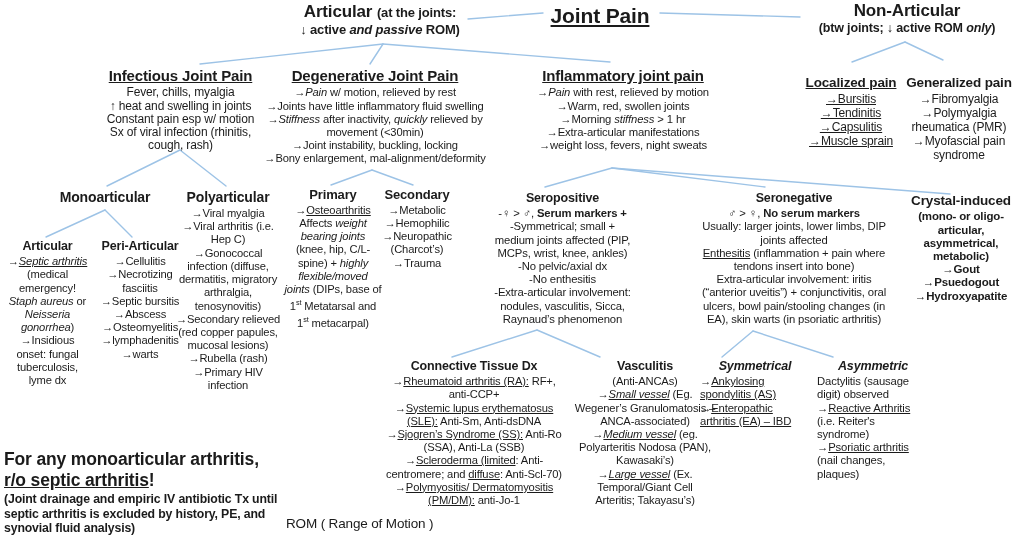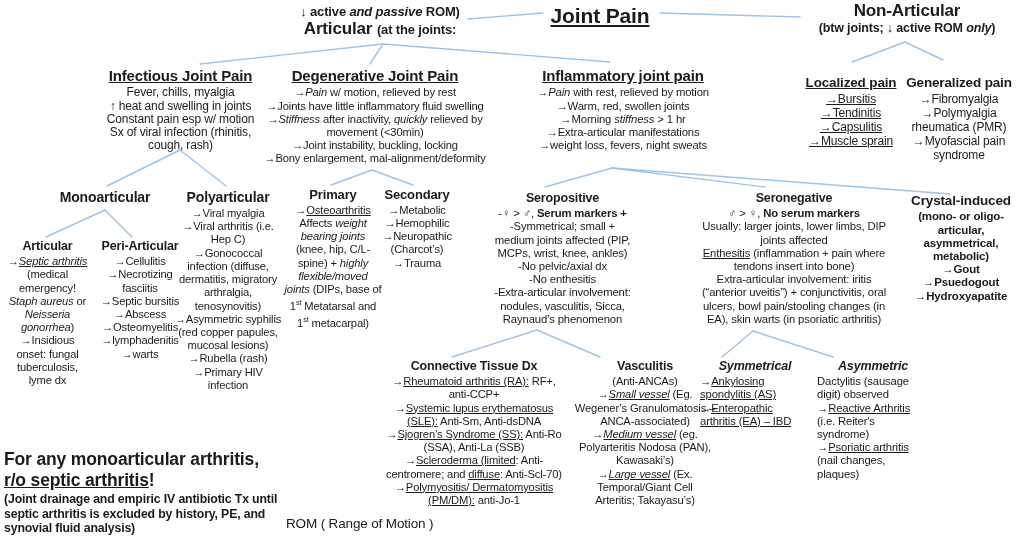--- a/index.html
+++ b/index.html
@@ -49,22 +49,22 @@
       <line x1="753" y1="331" x2="722" y2="357"></line>
       <line x1="753" y1="331" x2="833" y2="357"></line>
     </g>
   </svg>
 
   <div class="node ctr" style="left:470px;top:3px;width:260px;">
     <div class="title tu" style="font-size:21px;">Joint Pain</div>
   </div>
 
   <div class="node ctr" style="left:265px;top:3px;width:230px;font-size:13px;line-height:17px;">
+      <div class="ln"><span class="fl">Articular </span><span class="fb">(at the joints:</span></div>
       <div class="ln"><span class="fb">↓ active </span><span class="fb fi">and passive</span><span class="fb"> ROM)</span></div>
-      <div class="ln"><span class="fl">Articular </span><span class="fb">(at the joints:</span></div>
     </div>
 
   <div class="node ctr" style="left:793px;top:3px;width:228px;font-size:12.5px;line-height:16px;">
       <div class="ln"><span class="fl">Non-Articular</span></div>
       <div class="ln"><span class="fb">(btw joints; ↓ active ROM </span><span class="fb fi">only</span><span class="fb">)</span></div>
     </div>
 
   <div class="node ctr" style="left:57px;top:67px;width:247px;font-size:12px;">
     <div class="title tu" style="font-size:15px;">Infectious Joint Pain</div>
     <div>
@@ -158,21 +158,21 @@
     <div class="title" style="font-size:14px;">Polyarticular</div>
     <div>
         <div class="ln"><span>→Viral myalgia</span></div>
         <div class="ln"><span>→Viral arthritis (i.e.</span></div>
         <div class="ln"><span>Hep C)</span></div>
         <div class="ln"><span>→Gonococcal</span></div>
         <div class="ln"><span>infection (diffuse,</span></div>
         <div class="ln"><span>dermatitis, migratory</span></div>
         <div class="ln"><span>arthralgia,</span></div>
         <div class="ln"><span>tenosynovitis)</span></div>
-        <div class="ln"><span>→Asymmetric syphilis</span></div>
+        <div class="ln"><span>→Secondary relieved</span></div>
         <div class="ln"><span>(red copper papules,</span></div>
         <div class="ln"><span>mucosal lesions)</span></div>
         <div class="ln"><span>→Rubella (rash)</span></div>
         <div class="ln"><span>→Primary HIV</span></div>
         <div class="ln"><span>infection</span></div>
       </div>
   </div>
 
   <div class="node ctr" style="left:283px;top:187px;width:100px;font-size:11.2px;">
     <div class="title" style="font-size:13px;">Primary</div>

